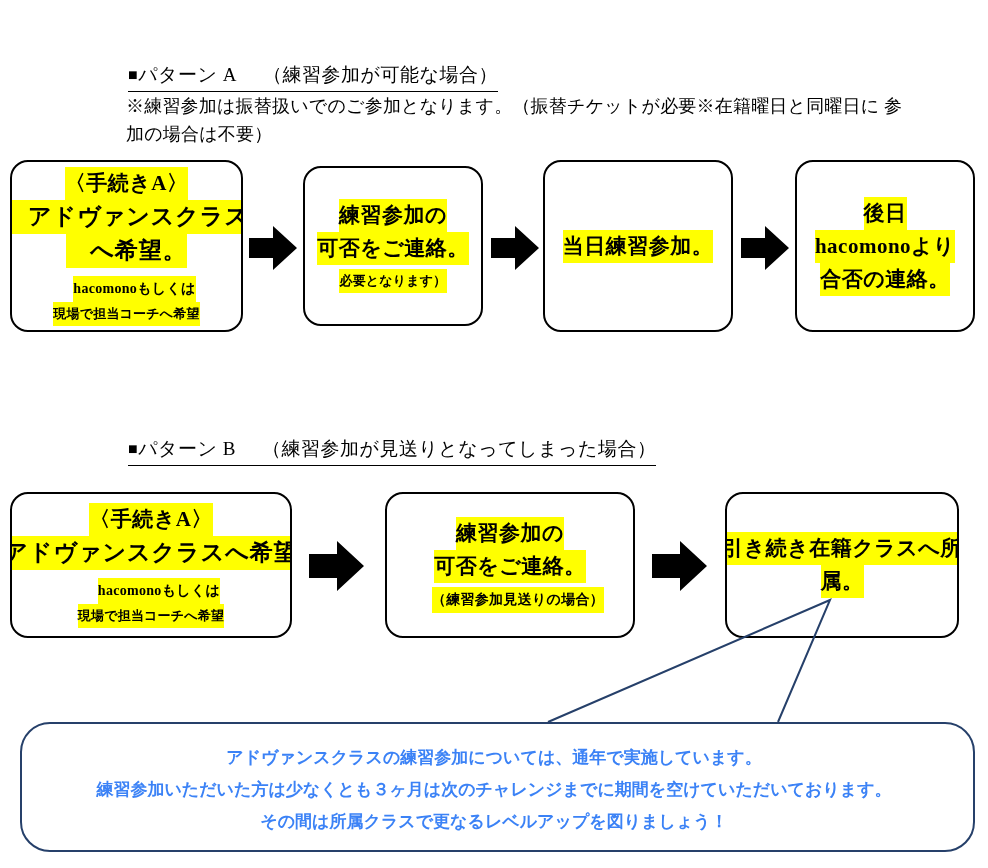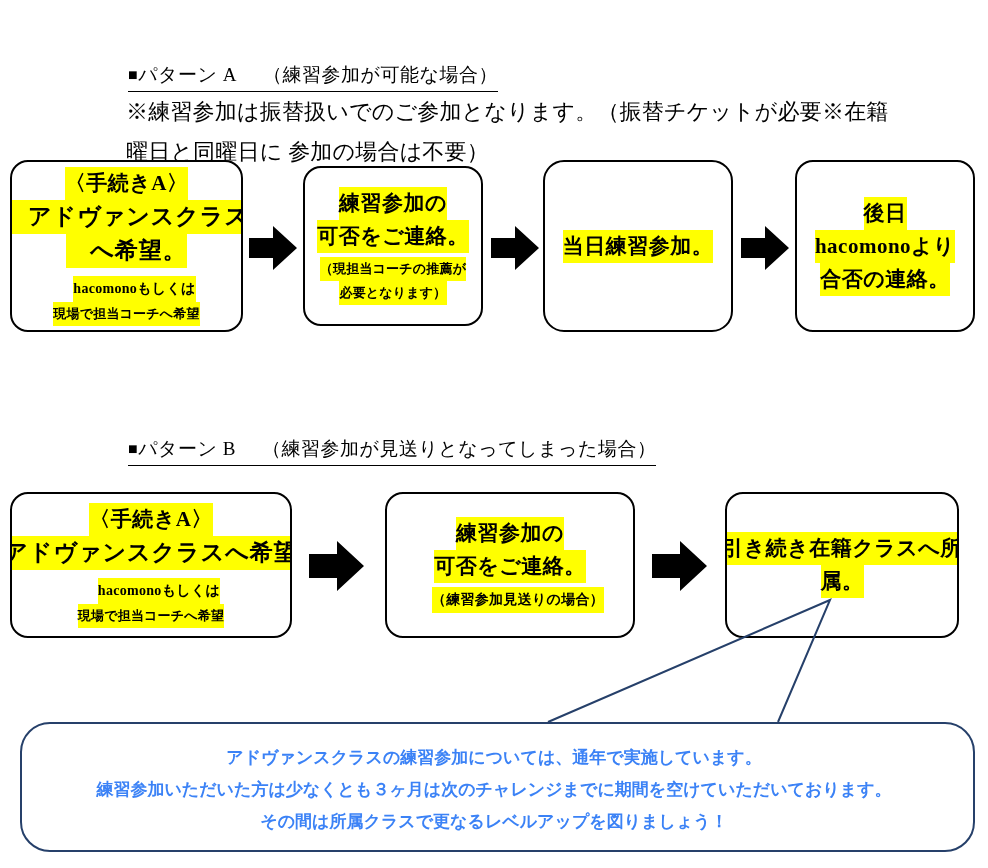--- a/index.html
+++ b/index.html
@@ -23,22 +23,22 @@
   .sec-head .marker{font-size:16px;vertical-align:1px;}
   .sec-head .underline{
     display:inline-block;
     border-bottom:1.6px solid #000;
     padding-bottom:3px;
   }
   .sec-head .gap{display:inline-block;width:26px;}
 
   .note{
     position:absolute;
-    font-size:22px;
-    line-height:40px;
+    font-size:18px;
+    line-height:28px;
     width:780px;
     letter-spacing:.2px;
   }
 
   
   .box{
     position:absolute;
     box-sizing:border-box;
     border:2.4px solid #000000;
     border-radius:18px;
@@ -112,31 +112,30 @@
   <div class="arrow" style="left:247px;top:222px;">
     <svg width="52" height="52" viewBox="0 0 52 52">
       <polygon points="2,16 26,16 26,4 50,26 26,48 26,36 2,36" fill="#000000"></polygon>
     </svg>
   </div>
 
   <div class="box" style="left:303px;top:166px;width:180px;height:160px;">
     <span class="ln l-mid hl">練習参加の</span>
     <span class="ln l-mid hl">可否をご連絡。</span>
     <div class="sp4"></div>
-    <span class="ln l-xs hl">（現担当コーチの推薦が</span>
     <span class="ln l-xs hl">必要となります）</span>
   </div>
 
   <div class="arrow" style="left:489px;top:222px;">
     <svg width="52" height="52" viewBox="0 0 52 52">
       <polygon points="2,16 26,16 26,4 50,26 26,48 26,36 2,36" fill="#000000"></polygon>
     </svg>
   </div>
 
-  <div class="box" style="left:543px;top:160px;width:190px;height:172px;border-radius:21px;">
+  <div class="box" style="left:543px;top:160px;width:190px;height:172px;">
     <span class="ln l-mid hl">当日練習参加。</span>
   </div>
 
   <div class="arrow" style="left:739px;top:222px;">
     <svg width="52" height="52" viewBox="0 0 52 52">
       <polygon points="2,16 26,16 26,4 50,26 26,48 26,36 2,36" fill="#000000"></polygon>
     </svg>
   </div>
 
   <div class="box" style="left:795px;top:160px;width:180px;height:172px;">

